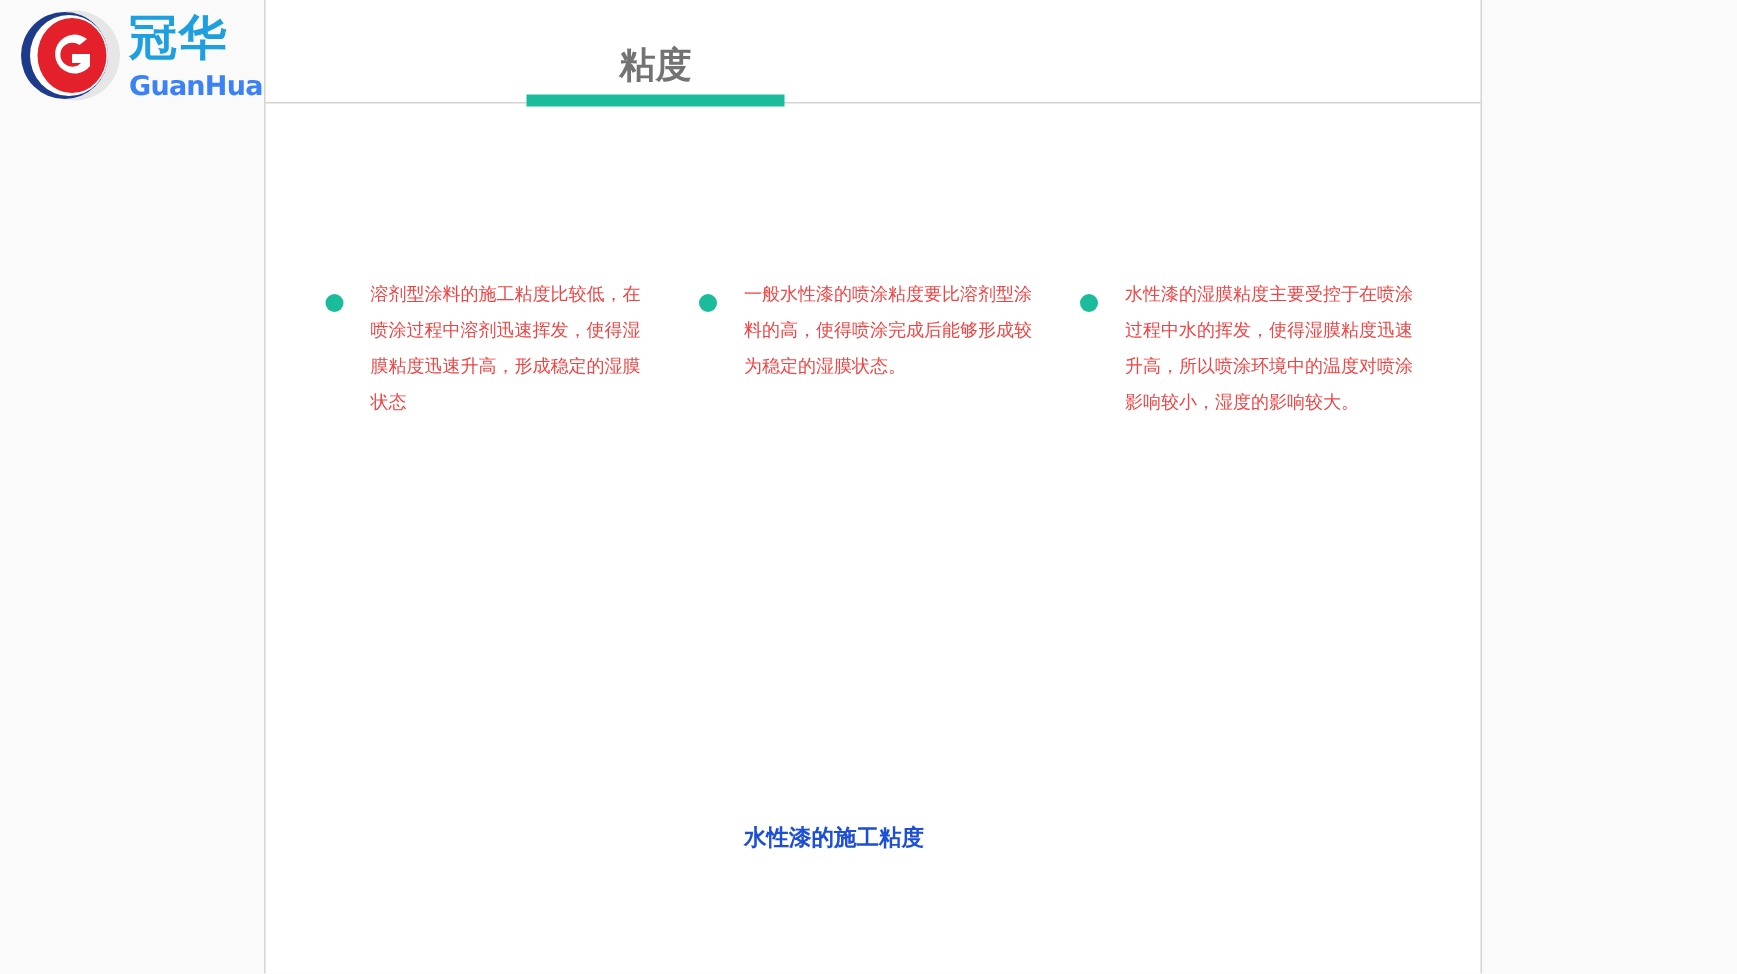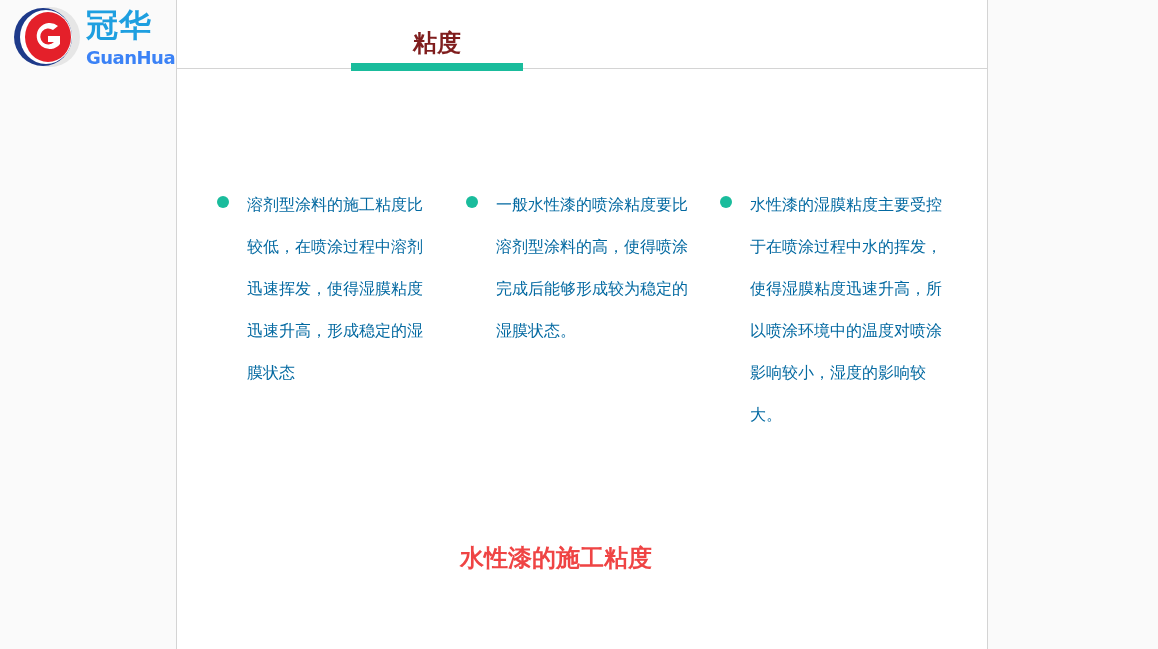--- a/index.html
+++ b/index.html
@@ -71,21 +71,21 @@
     letter-spacing: -0.5px;
   }
   .page-title {
     position: absolute;
     left: 351px;
     top: 28px;
     width: 172px;
     text-align: center;
     font-size: 24px;
     font-weight: bold;
-    color: #7f1d1d;
+    color: #737373;
     line-height: 30px;
   }
   .title-underline {
     position: absolute;
     left: 351px;
     top: 63px;
     width: 172px;
     height: 8px;
     background: #1abc9c;
   }
@@ -99,40 +99,40 @@
     top: 12px;
     width: 12px;
     height: 12px;
     border-radius: 50%;
     background: #1abc9c;
   }
   .bullet-text {
     position: absolute;
     left: 30px;
     top: 0;
-    font-size: 16px;
-    line-height: 42px;
-    color: #0369a1;
+    font-size: 12px;
+    line-height: 24px;
+    color: #ef4444;
     word-break: break-all;
   }
   .col1 { left: 217px; }
   .col1 .bullet-text { width: 180px; }
   .col2 { left: 466px; }
   .col2 .bullet-text { width: 200px; }
   .col3 { left: 720px; }
   .col3 .bullet-text { width: 200px; }
   .subtitle {
     position: absolute;
     left: 440px;
     top: 542px;
     width: 232px;
     text-align: center;
-    font-size: 24px;
+    font-size: 15px;
     font-weight: bold;
-    color: #ef4444;
+    color: #1d4ed8;
     line-height: 32px;
   }
 </style>
 </head>
 <body>
 
 <div class="page">
 
   <div class="logo">
     <svg class="logo-mark" viewBox="0 0 70 62" width="70" height="62">

